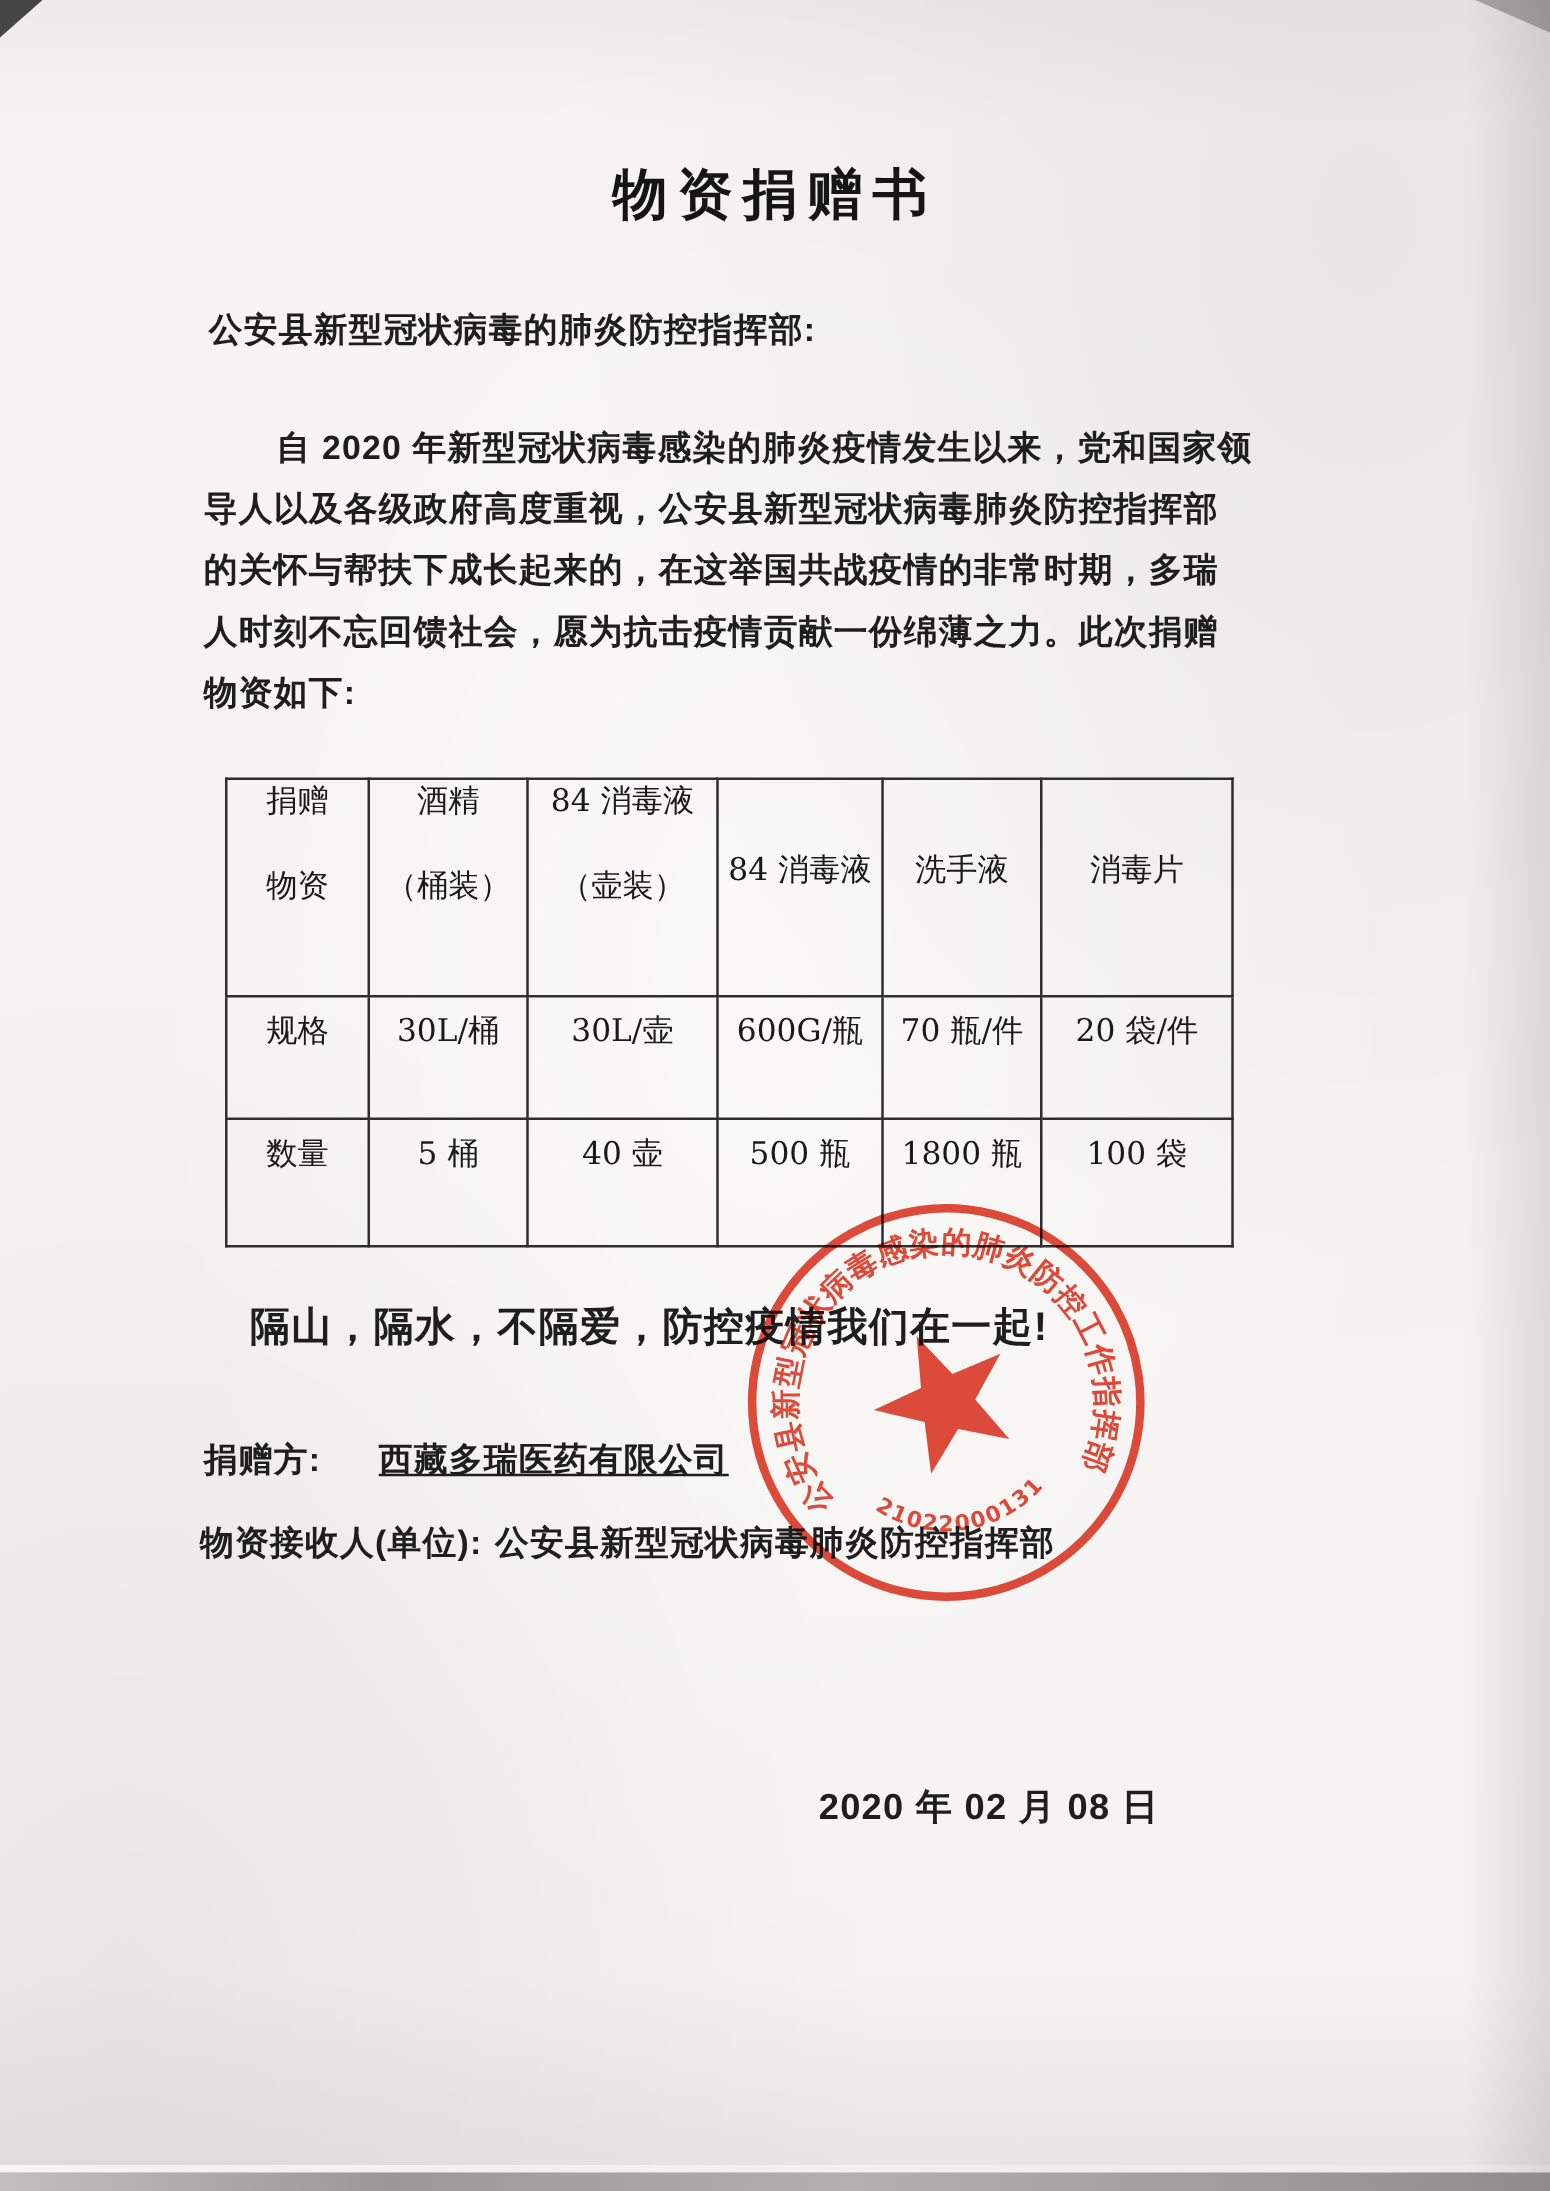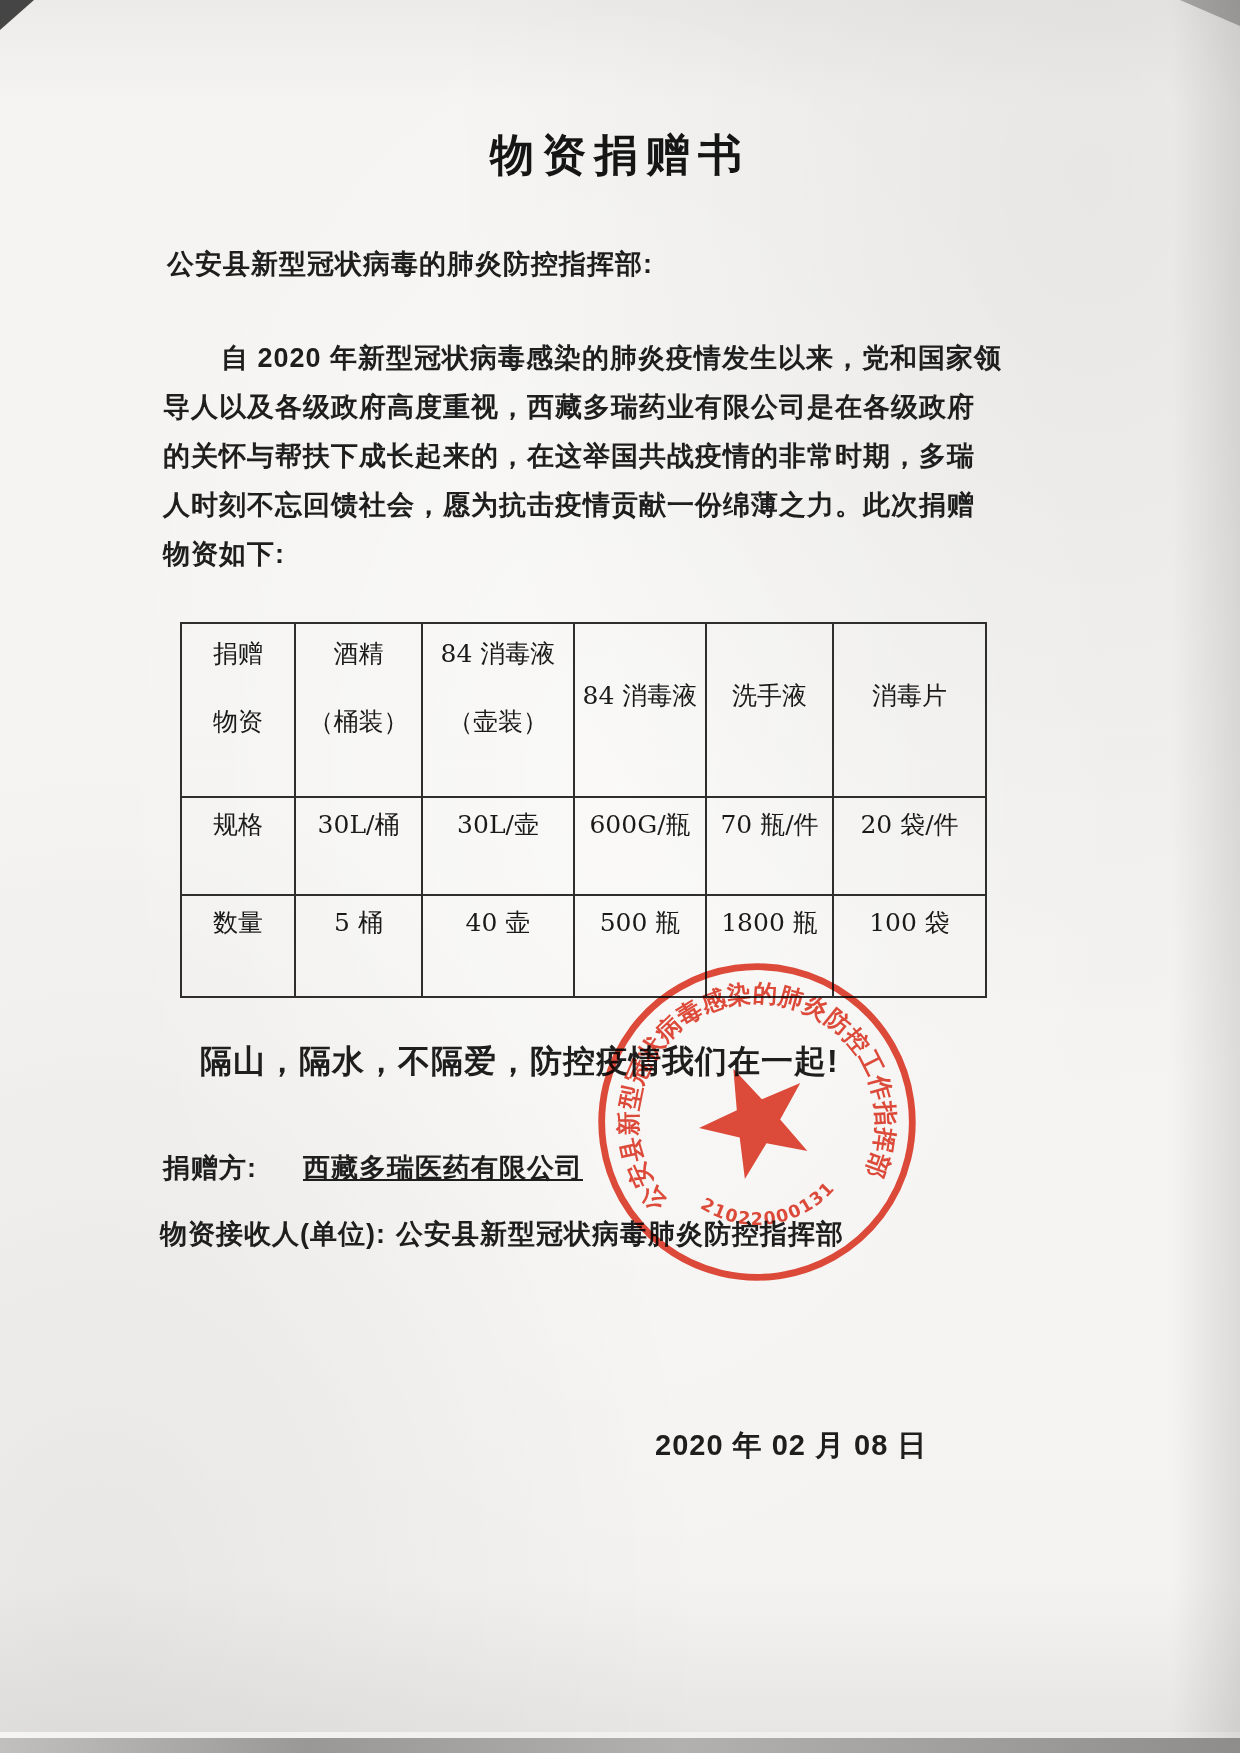--- a/index.html
+++ b/index.html
@@ -53,21 +53,21 @@
   }
   .donation-table td {
     border:2px solid #2e2e2e; vertical-align:top; text-align:center;
     padding:0; overflow:hidden;
   }
   .col0{width:112px}.col1{width:125px}.col2{width:150px}
   .col3{width:130px}.col4{width:125px}.col5{width:151px}
   .hdr-row td { height:172px; }
   .spec-row td { height:86px; padding-top:10px; }
   .qty-row td  { height:90px; padding-top:10px; }
-  .cell-top { padding-top:13px; }
+  .cell-top { }
   .cell-sub { margin-top:35px; }
   .cell-mid { padding-top:55px; }
 
   .slogan {
     position:absolute; left:200px; top:1040px;
     font-size:32px; font-weight:600; letter-spacing:1px;
   }
   .donor-line {
     position:absolute; left:163px; top:1150px;
     font-size:27px; font-weight:600; letter-spacing:1px;
@@ -100,21 +100,21 @@
   <div class="edge-right"></div>
   <div class="band-bottom-light"></div>
   <div class="band-bottom"></div>
 
   <h1 class="doc-title">物资捐赠书</h1>
 
   <div class="salutation">公安县新型冠状病毒的肺炎防控指挥部:</div>
 
   <div class="paragraph">
     <div class="pline indent">自 2020 年新型冠状病毒感染的肺炎疫情发生以来，党和国家领</div>
-    <div class="pline">导人以及各级政府高度重视，西藏多瑞药业有限公司是在各级政府</div>
+    <div class="pline">导人以及各级政府高度重视，公安县新型冠状病毒肺炎防控指挥部</div>
     <div class="pline">的关怀与帮扶下成长起来的，在这举国共战疫情的非常时期，多瑞</div>
     <div class="pline">人时刻不忘回馈社会，愿为抗击疫情贡献一份绵薄之力。此次捐赠</div>
     <div class="pline">物资如下:</div>
   </div>
 
   <table class="donation-table">
     <tbody>
         <tr class="hdr-row">
       <td class="col0">
         <div class="cell-top">捐赠</div>

